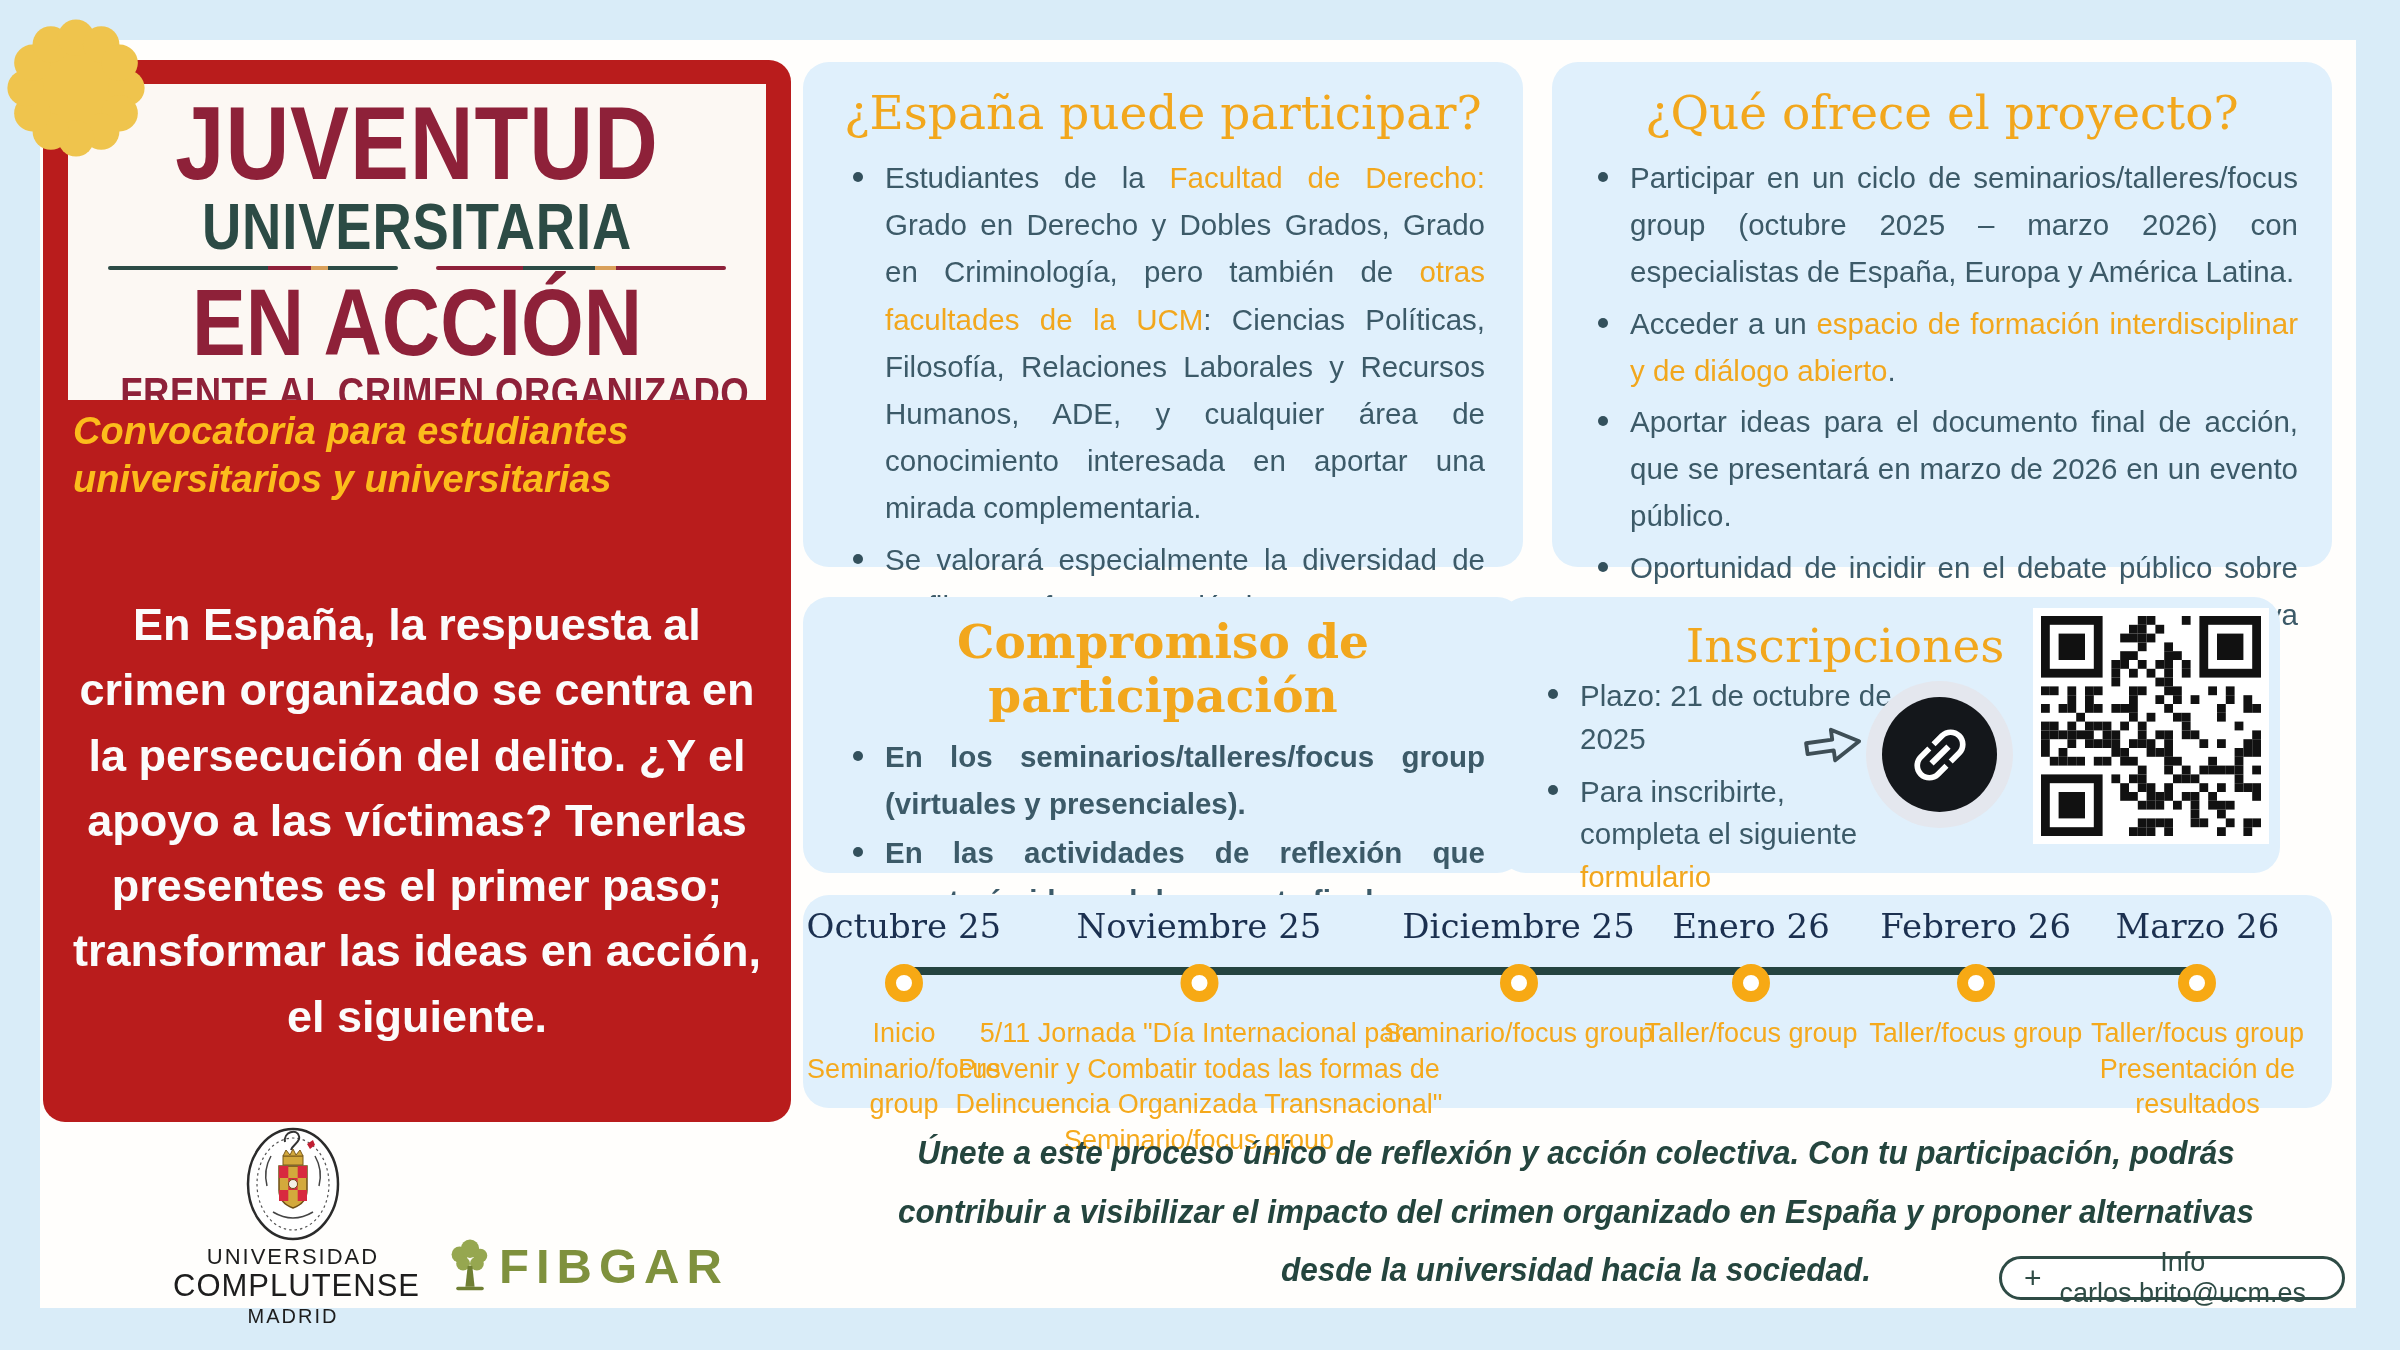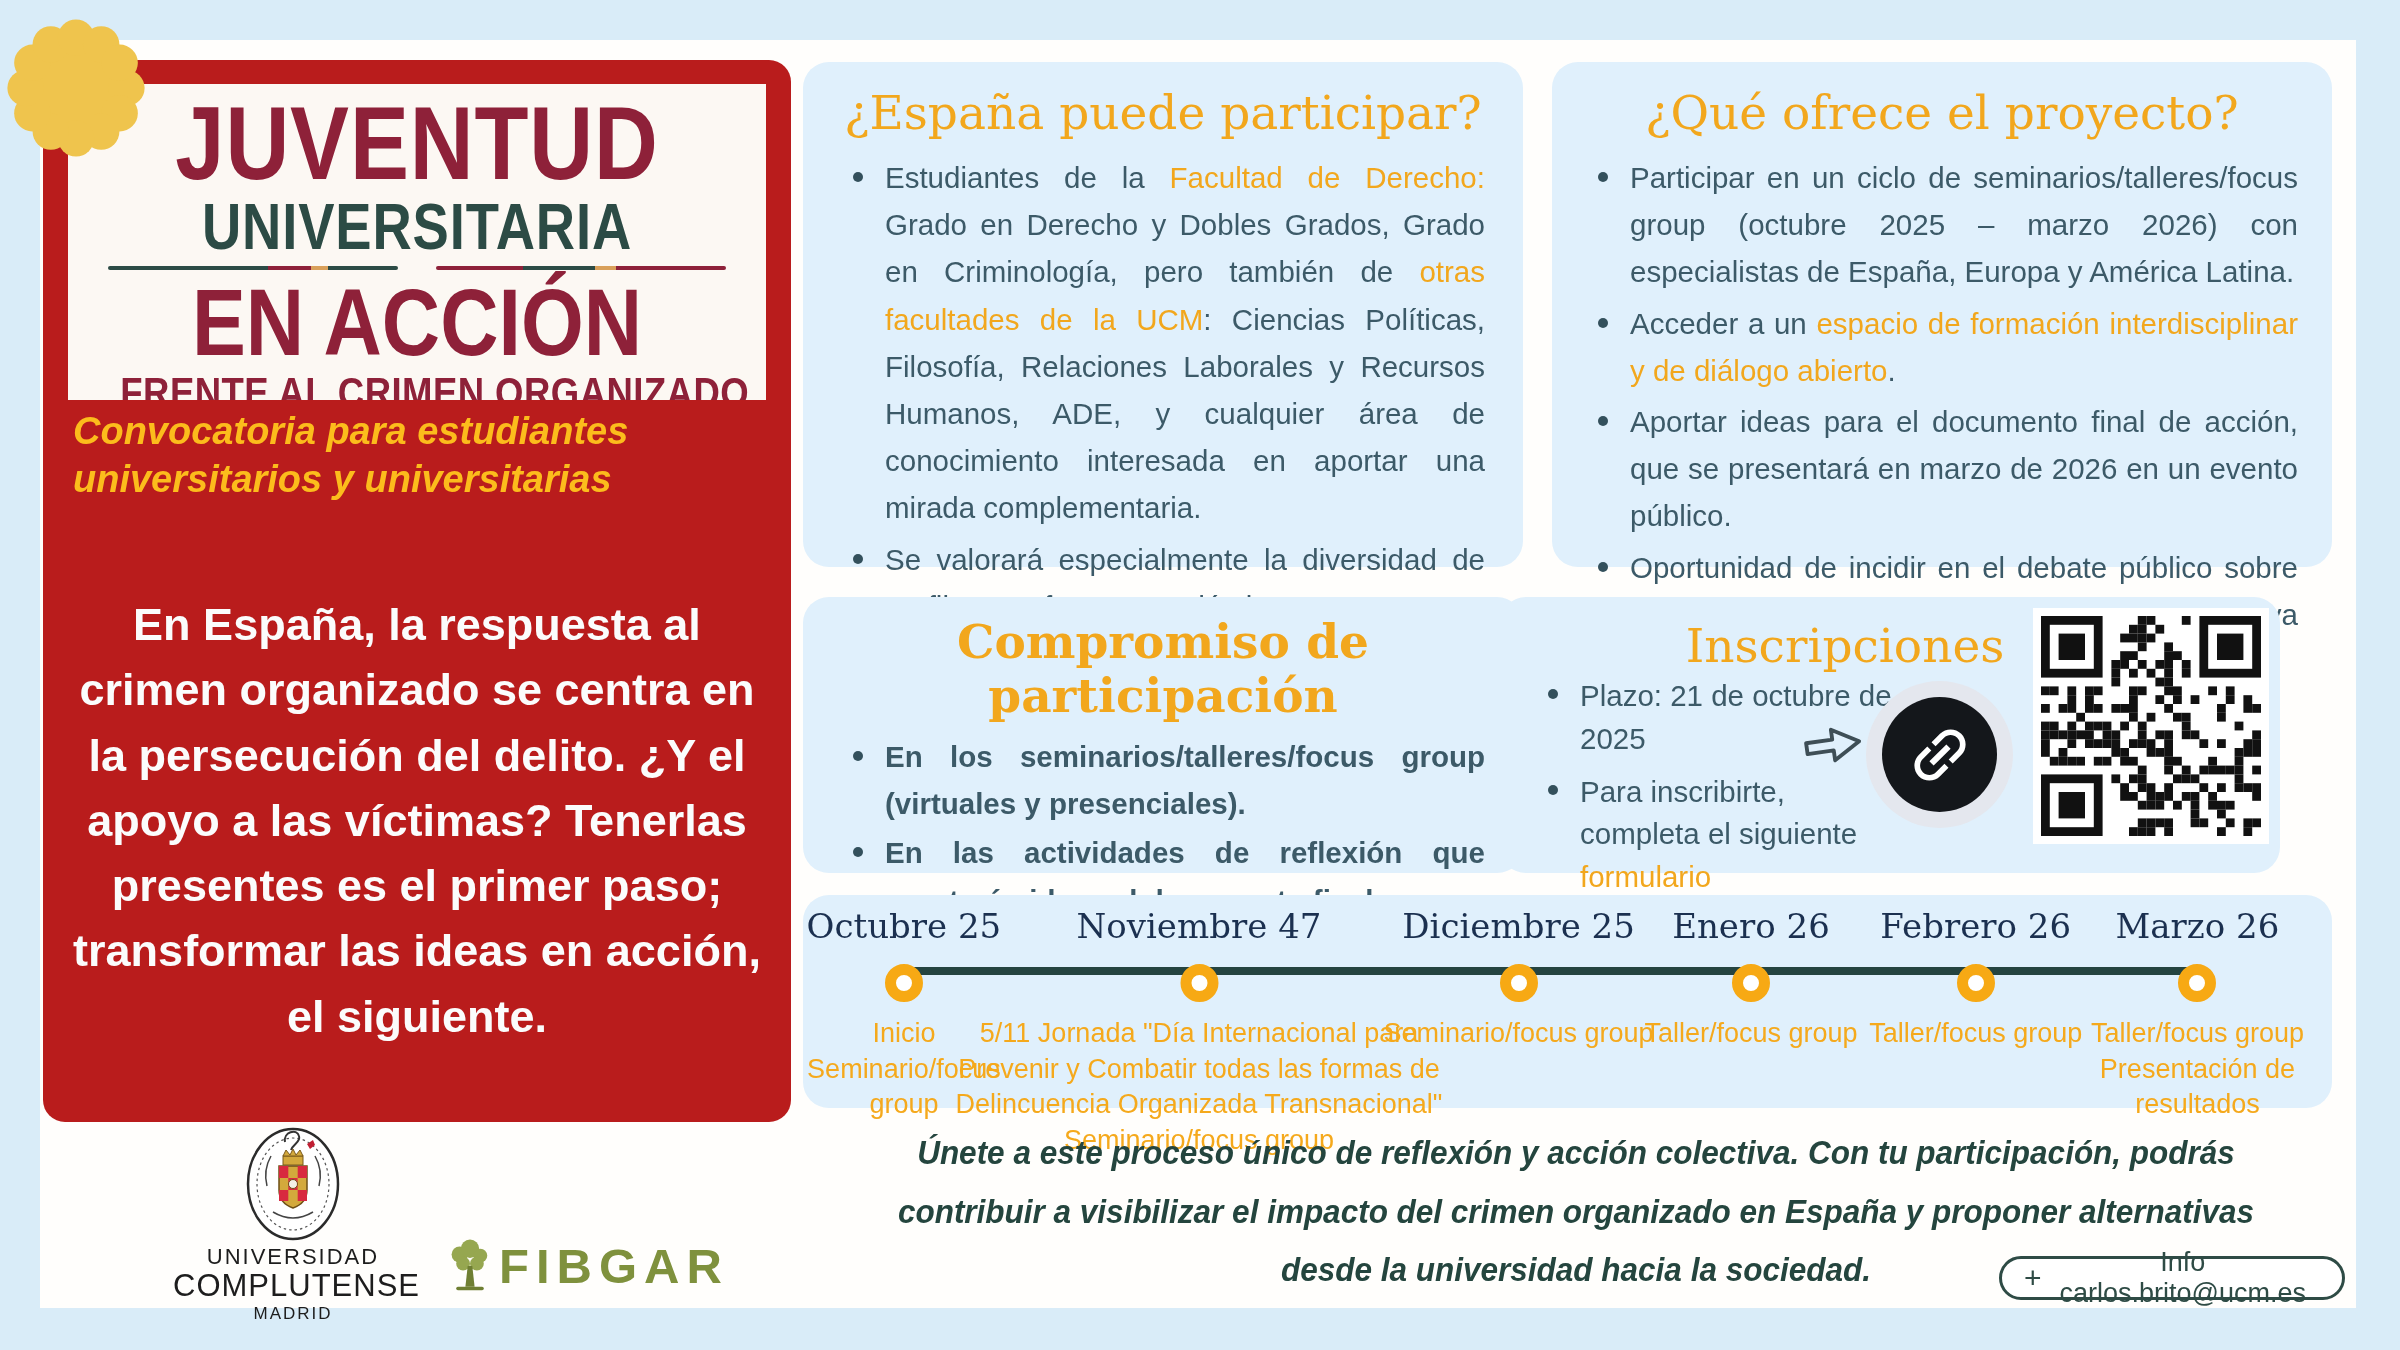--- a/index.html
+++ b/index.html
@@ -62,21 +62,21 @@
 
   
   #cta{position:absolute;left:815px;top:1124px;width:1522px;color:#24453e;text-align:center;
        font-size:33.5px;font-weight:bold;font-style:italic;line-height:1.75;
        transform:scaleX(.94);transform-origin:50% 0;}
   #ucm-logo{position:absolute;left:173px;top:1126px;width:240px;text-align:center;color:#1d1d1d;
             font-family:Liberation Sans, sans-serif;}
   #ucm-crest{display:block;margin:0 auto;}
   #ucm-l1{font-size:22px;letter-spacing:2px;line-height:1.15;}
   #ucm-l2{font-size:31px;letter-spacing:1px;line-height:1.1;}
-  #ucm-l3{font-size:17px;letter-spacing:2px;line-height:1.3;}
+  #ucm-l3{font-size:20px;letter-spacing:2px;line-height:1.3;}
   #fibgar-logo{position:absolute;left:447px;top:1238px;display:flex;align-items:center;gap:6px;color:#7f913d;}
   #fibgar-text{font-size:49px;font-weight:bold;letter-spacing:7px;}
   #info-btn{position:absolute;left:1999px;top:1256px;width:346px;height:44px;border:3px solid #2e4b45;border-radius:999px;
             background:#fff;display:flex;align-items:center;box-sizing:border-box;color:#2e4b45;}
   #info-plus{font-size:30px;margin-left:22px;line-height:1;}
   #info-label{flex:1;text-align:center;font-size:27px;margin-right:18px;}
 </style>
 </head>
 <body>
 
@@ -362,21 +362,21 @@
   <div class="panel" id="p-timeline">
     <div id="tl-line" style="left: 6.6%; width: 84.6%;"></div>
     <div id="tl-items">
         <div class="tl-item" style="left: 6.6%; width: 270px;">
           <div class="tl-month">Octubre 25</div>
           <div class="tl-dot"></div>
           <div class="tl-note">Inicio
 Seminario/focus group</div>
         </div>
         <div class="tl-item" style="left: 25.9%; width: 545px;">
-          <div class="tl-month">Noviembre 47</div>
+          <div class="tl-month">Noviembre 25</div>
           <div class="tl-dot"></div>
           <div class="tl-note">5/11 Jornada "Día Internacional para Prevenir y Combatir todas las formas de Delincuencia Organizada Transnacional"
 Seminario/focus group</div>
         </div>
         <div class="tl-item" style="left: 46.8%; width: 300px;">
           <div class="tl-month">Diciembre 25</div>
           <div class="tl-dot"></div>
           <div class="tl-note">Seminario/focus group</div>
         </div>
         <div class="tl-item" style="left: 62%; width: 280px;">

